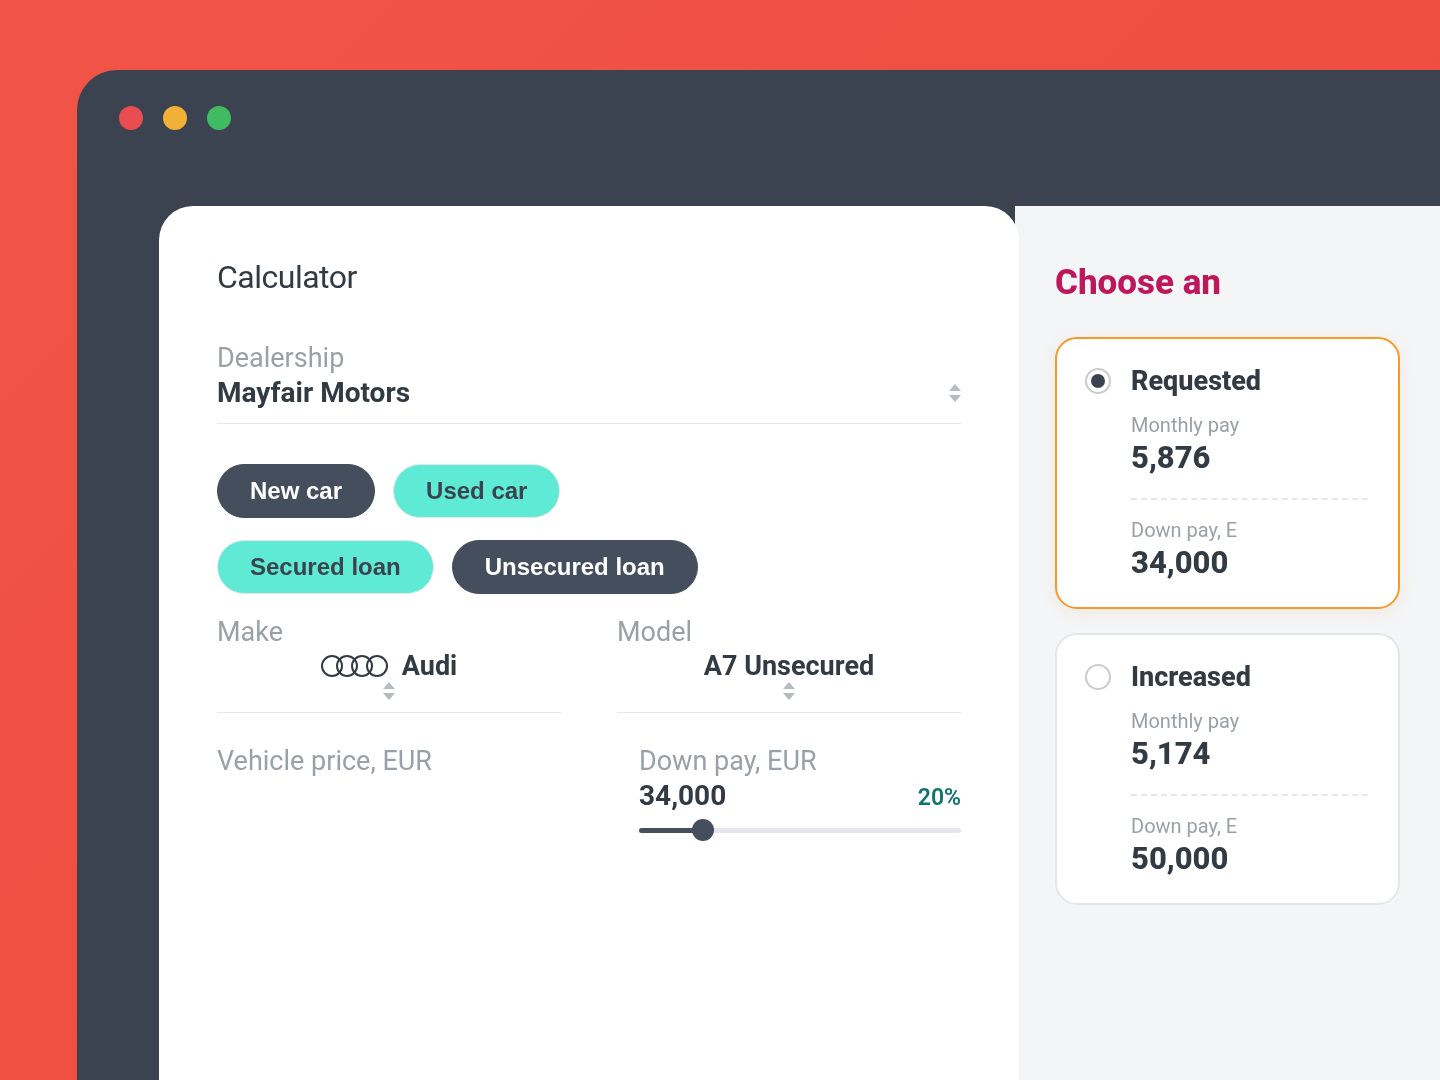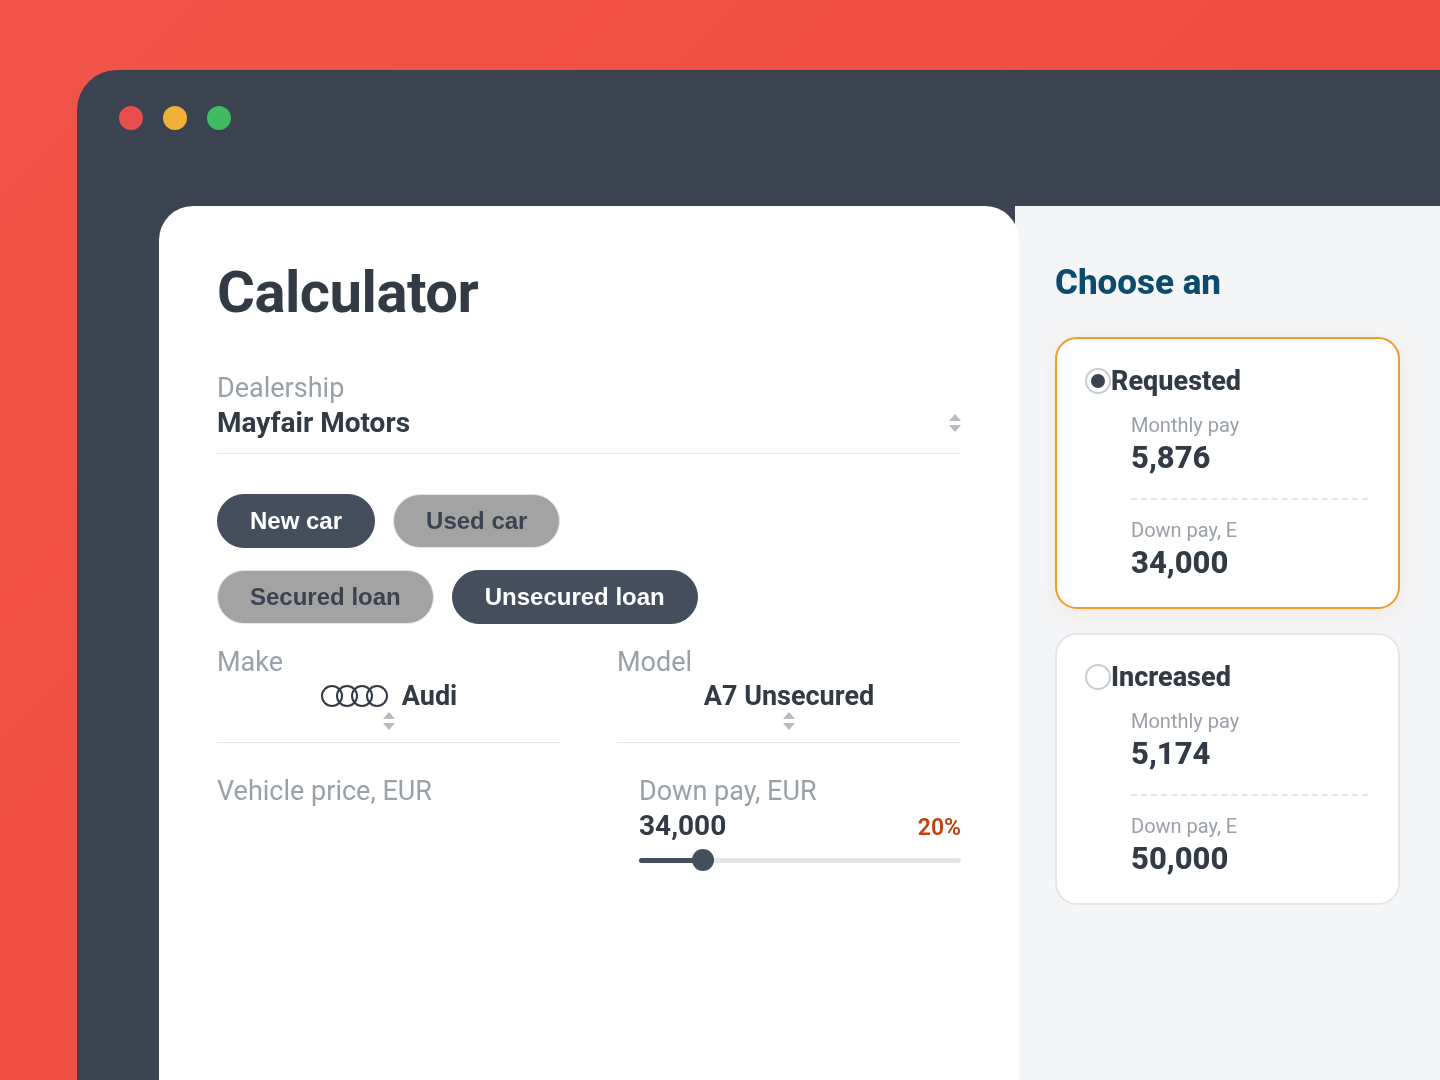--- a/index.html
+++ b/index.html
@@ -49,22 +49,22 @@
   }
   .side-panel {
     margin-left: -4px;
     flex: 1;
     background: #f4f5f7;
     padding: 56px 40px 0 40px;
     position: relative;
     z-index: 1;
   }
   h1 {
-    font-size: 58px;
-    font-weight: 700;
+    font-size: 32px;
+    font-weight: 400;
     color: #323a44;
     letter-spacing: -0.5px;
     margin-bottom: 46px;
   }
   .field-label {
     font-size: 27px;
     color: #9aa0a8;
     font-weight: 400;
     margin-bottom: 2px;
   }
@@ -94,21 +94,21 @@
   }
   .sort-icon .u { border-bottom: 7px solid currentColor; }
   .sort-icon .d { border-top: 7px solid currentColor; }
   .pills { display: flex; gap: 18px; margin-top: 40px; margin-bottom: 22px; }
   .pill {
     padding: 14px 32px;
     border-radius: 999px;
     font-size: 24px;
     font-weight: 600;
     border: 1.5px solid #e4e6ea;
-    background: #a3a3a3;
+    background: #5eead4;
     color: #3b4350;
     cursor: pointer;
     line-height: 1;
   }
   .pill.active {
     background: #454e5d;
     border-color: #454e5d;
     color: #fff;
   }
   .two-col {
@@ -136,21 +136,21 @@
   }
   .downpay-group { flex: 1; margin-left: 44px; }
   .downpay-top {
     display: flex;
     justify-content: space-between;
     align-items: baseline;
   }
   .pct {
     font-size: 23px;
     font-weight: 600;
-    color: #c2410c;
+    color: #0f766e;
   }
   .slider-wrap {
     margin-top: 12px;
     position: relative;
     height: 14px;
   }
   .slider-track {
     position: absolute;
     left: 0; right: 0;
     height: 5px;
@@ -172,38 +172,39 @@
     left: 20%;
     margin-left: -11px;
     top: -5px;
     width: 22px; height: 22px;
     background: #454e5d;
     border-radius: 50%;
   }
   .side-title {
     font-size: 35px;
     font-weight: 800;
-    color: #0c4a6e;
+    color: #be185d;
     margin-bottom: 34px;
     white-space: nowrap;
   }
   .option-card {
     background: #fff;
     border: 2px solid #e4e6ea;
     border-radius: 22px;
     padding: 26px 30px 26px 28px;
   }
   .option-card.selected {
     border: 2.5px solid #f29a2e;
     box-shadow: 0 4px 18px rgba(242,154,46,0.12);
   }
   .option-card + .option-card { margin-top: 24px; }
   .card-head {
     display: flex;
     align-items: center;
+    gap: 20px;
     margin-bottom: 16px;
   }
   .radio {
     width: 26px; height: 26px;
     border: 2px solid #c9ccd1;
     border-radius: 50%;
     flex-shrink: 0;
     position: relative;
   }
   .radio.on::after {

